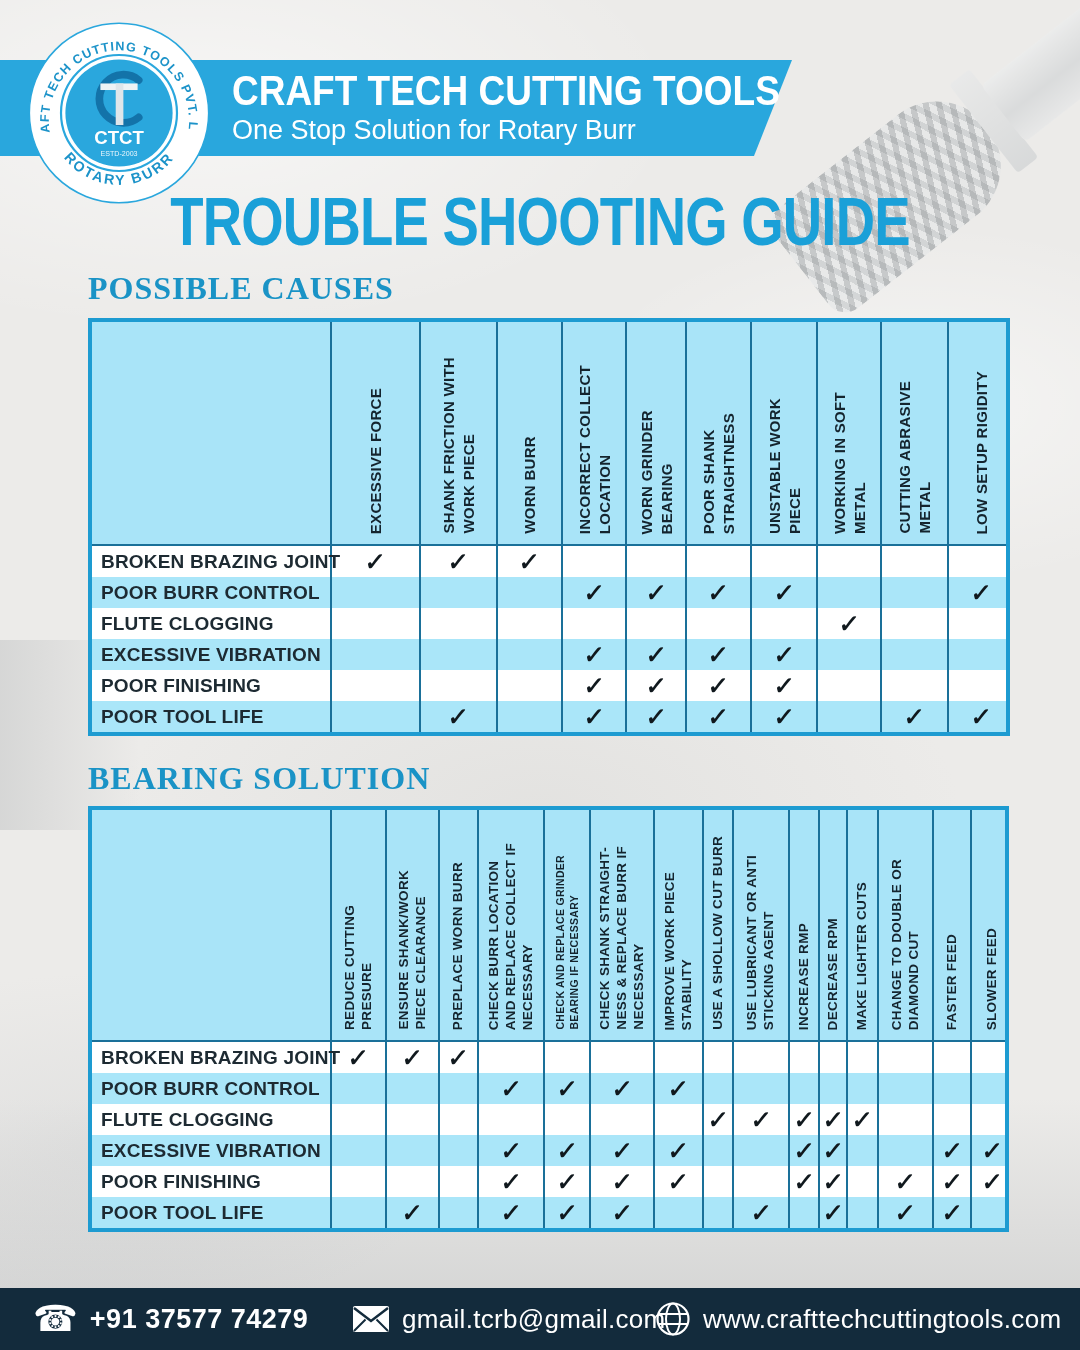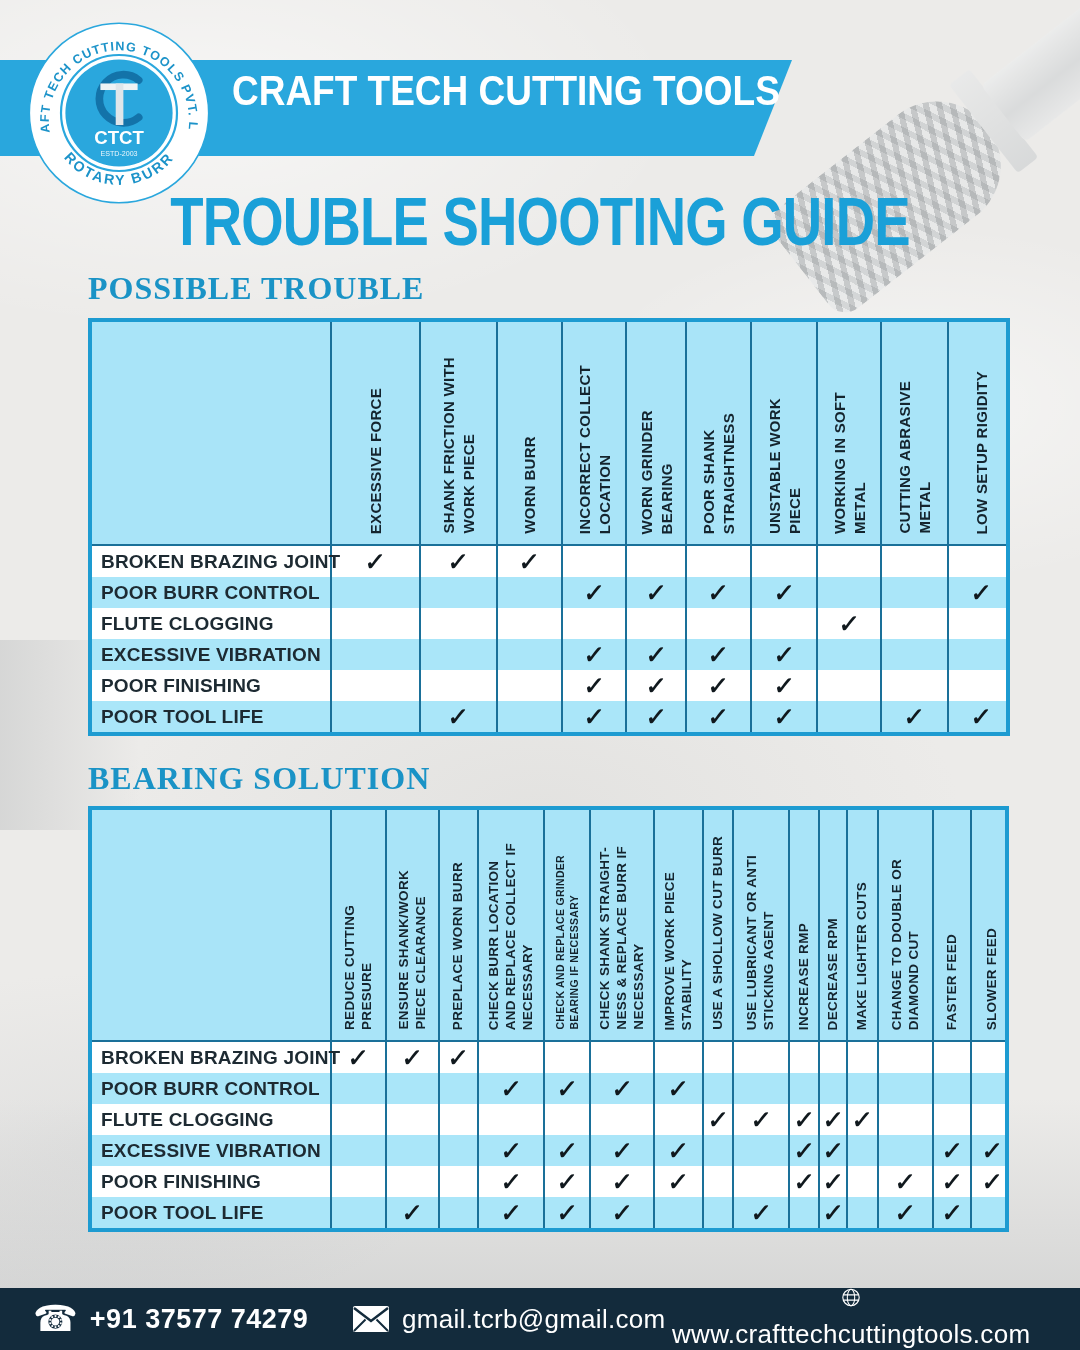--- a/index.html
+++ b/index.html
@@ -71,21 +71,21 @@
   .mtable.causes .vtext { font-size:15px; line-height:1.3; }
   .mtable.solutions .vtext { font-size:13.5px; line-height:1.25; }
   .mtable.solutions .vtext.small { font-size:10.5px; font-weight:700; line-height:1.35; }
   .tick { font-size:24px; font-weight:700; color:#10181d; transform:skewX(-8deg) rotate(-3deg); line-height:1; }
 
   
   .footer { position:absolute; left:0; bottom:0; width:1080px; height:62px; background:#132b3c; color:#fff; }
   .f-item { position:absolute; top:0; height:62px; display:flex; align-items:center; gap:12px; }
   .f-item.phone { left:33px; }
   .f-item.email { left:352px; }
-  .f-item.web { left:672px;flex-direction:column; }
+  .f-item.web { left:655px; }
   .f-phone-text { font-size:27px; font-weight:800; letter-spacing:.5px; }
   .f-reg-text { font-size:26px; font-weight:400; letter-spacing:.3px; }
   .phone-glyph { font-size:36px; line-height:1; }
 </style>
 </head>
 <body>
 
 <div class="page">
 
   <div class="bg-burr">
@@ -93,20 +93,21 @@
       <div class="burr-head"></div>
       <div class="burr-collar"></div>
       <div class="burr-shank"></div>
     </div>
   </div>
   <div class="bg-industry-left"></div>
   <div class="bg-industry-bottom"></div>
 
   <div class="banner"></div>
   <div class="brand-name">CRAFT TECH CUTTING TOOLS</div>
+  <div class="brand-tagline">One Stop Solution for Rotary Burr</div>
 
   <div class="logo">
     <svg viewBox="0 0 170 170" width="186" height="186">
       <circle cx="85" cy="85" r="82" fill="#ffffff" stroke="#2aa7dd" stroke-width="1.5"></circle>
       <defs>
         <path id="arcTop" d="M 22 103 A 64 64 0 1 1 148 103" fill="none"></path>
         <path id="arcBottom" d="M 31 121 A 64 64 0 0 0 139 121" fill="none"></path>
       </defs>
       <text font-family="Liberation Sans, sans-serif" font-size="11.5" font-weight="700" fill="#1c93c9" letter-spacing="1">
         <textPath href="#arcTop" startOffset="50%" text-anchor="middle">CRAFT TECH CUTTING TOOLS PVT. LTD.</textPath>
@@ -122,21 +123,21 @@
         <rect x="68" y="58" width="34" height="6" fill="#eef3f5"></rect>
         <rect x="82" y="58" width="7" height="38" fill="#dfe6ea"></rect>
       </g>
       <text x="85" y="113" text-anchor="middle" font-family="Liberation Sans, sans-serif" font-size="17" font-weight="800" fill="#ffffff">CTCT</text>
       <text x="85" y="124" text-anchor="middle" font-family="Liberation Sans, sans-serif" font-size="6.5" font-weight="400" fill="#eaf6fc">ESTD-2003</text>
     </svg>
   </div>
 
   <div class="main-title">TROUBLE SHOOTING GUIDE</div>
 
-  <div class="sec-heading causes">POSSIBLE TROUBLE</div>
+  <div class="sec-heading causes">POSSIBLE CAUSES</div>
   <div class="mtable causes">
       <div class="mrow mhead" style="height: 224px;">
         <div class="mlabel-cell" style="width: 240px;"></div>
         <div class="mhead-cell" style="width: 89px;">
           <span class="vtext">EXCESSIVE FORCE</span>
         </div>
         <div class="mhead-cell" style="width: 77px;">
           <span class="vtext">SHANK FRICTION WITH
 WORK PIECE</span>
         </div>

